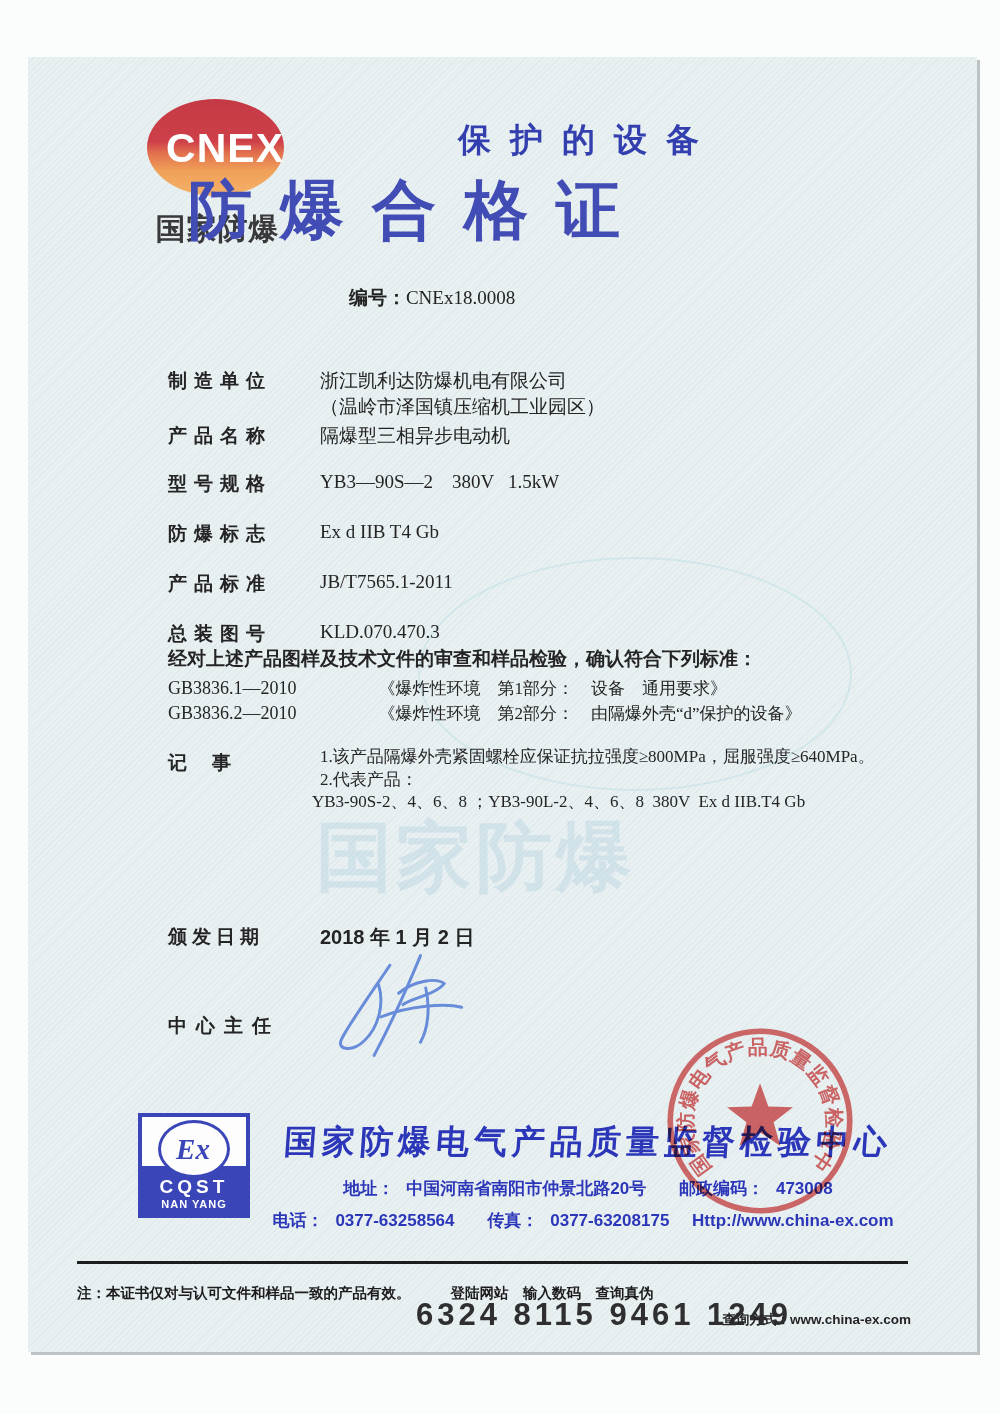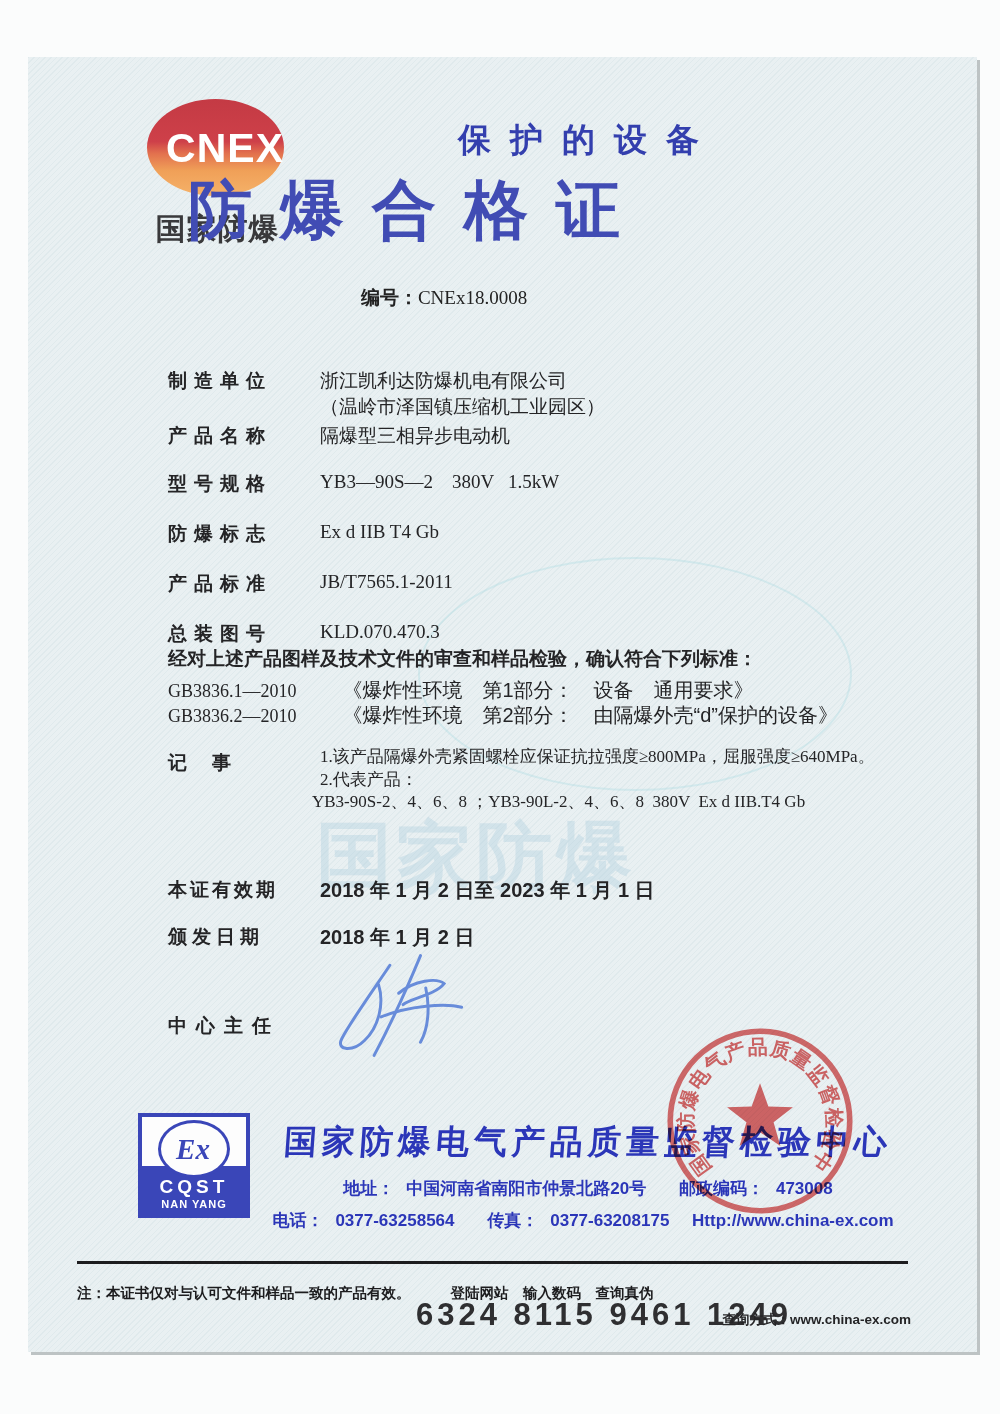--- a/index.html
+++ b/index.html
@@ -45,21 +45,21 @@
   
   .subtitle{
     position:absolute;left:160px;top:61px;width:800px;text-align:center;
     font-size:33px;font-weight:bold;color:#333fae;letter-spacing:19px;
   }
   .title{
     position:absolute;left:160px;top:110px;width:800px;
     font-size:64px;font-weight:bold;color:#414cb4;letter-spacing:28px;
   }
   .certno{
-    position:absolute;left:16px;top:228px;width:800px;text-align:center;
+    position:absolute;left:4px;top:228px;width:800px;text-align:center;
     font-size:19px;color:#222;
   }
   .certno .lab{font-weight:600;}
   .certno .val{font-family:"Liberation Serif",serif;}
   
   .frow{position:absolute;left:0;width:949px;height:26px;margin-top:16px;}
   .flabel{
     position:absolute;left:140px;top:0;
     font-size:19px;font-weight:600;color:#242426;letter-spacing:7px;
   }
@@ -72,21 +72,21 @@
   .fvalue2{
     position:absolute;left:292px;top:26px;
     font-size:19px;color:#242426;font-family:"Liberation Serif",serif;
   }
   .intro{
     position:absolute;left:140px;top:589px;
     font-size:19px;font-weight:600;color:#242426;
   }
   .gbrow{position:absolute;left:140px;width:780px;}
   .gbcode{font-family:"Liberation Serif",serif;font-size:18px;color:#242426;display:inline-block;width:170px;}
-  .gbdesc{font-family:Liberation Sans, sans-serif;font-size:20px;color:#242426;}
+  .gbdesc{font-family:Liberation Serif, serif;font-size:17px;color:#242426;margin-left:36px;}
   .remark{font-family:"Liberation Serif",serif;font-size:17px;color:#242426;position:absolute;}
   
   .sig{position:absolute;left:288px;top:896px;width:160px;height:105px;}
   
   .exlogo{
     position:absolute;left:110px;top:1056px;width:112px;height:105px;
     border:4px solid #3a46b8;background:#fdfdfd;box-sizing:border-box;
   }
   .exlogo .band{
     position:absolute;left:0;bottom:0;width:100%;height:50%;background:#3a46b8;
@@ -183,24 +183,20 @@
   <div class="gbrow" style="top:645px">
     <span class="gbcode">GB3836.2—2010</span>
     <span class="gbdesc pre">《爆炸性环境　第2部分：　由隔爆外壳“d”保护的设备》</span>
   </div>
 
   <span class="flabel tight" style="top:693px">记　事</span>
   <span class="remark pre" style="left:292px;top:688px">1.该产品隔爆外壳紧固螺栓应保证抗拉强度≥800MPa，屈服强度≥640MPa。</span>
   <span class="remark pre" style="left:292px;top:711px">2.代表产品：</span>
   <span class="remark pre" style="left:284px;top:733px">YB3-90S-2、4、6、8 ；YB3-90L-2、4、6、8  380V  Ex d IIB.T4 Gb</span>
 
-  <div class="frow" style="top:804px">
-    <span class="flabel tight">本证有效期</span>
-    <span class="fvalue sans pre">2018 年 1 月 2 日至 2023 年 1 月 1 日</span>
-  </div>
   <div class="frow" style="top:851px">
     <span class="flabel" style="letter-spacing:5px">颁发日期</span>
     <span class="fvalue sans pre">2018 年 1 月 2 日</span>
   </div>
 
   <span class="flabel" style="top:956px;letter-spacing:9px">中心主任</span>
   <svg class="sig" viewBox="0 0 170 120">
     <g fill="none" stroke="#5b82d8" stroke-width="3.4" stroke-linecap="round" opacity="0.9">
       <path d="M 78,14 C 62,38 32,80 23,98 C 16,112 36,113 49,100 C 65,85 72,58 65,36"></path>
       <path d="M 113,3 C 101,32 82,76 60,117"></path>

